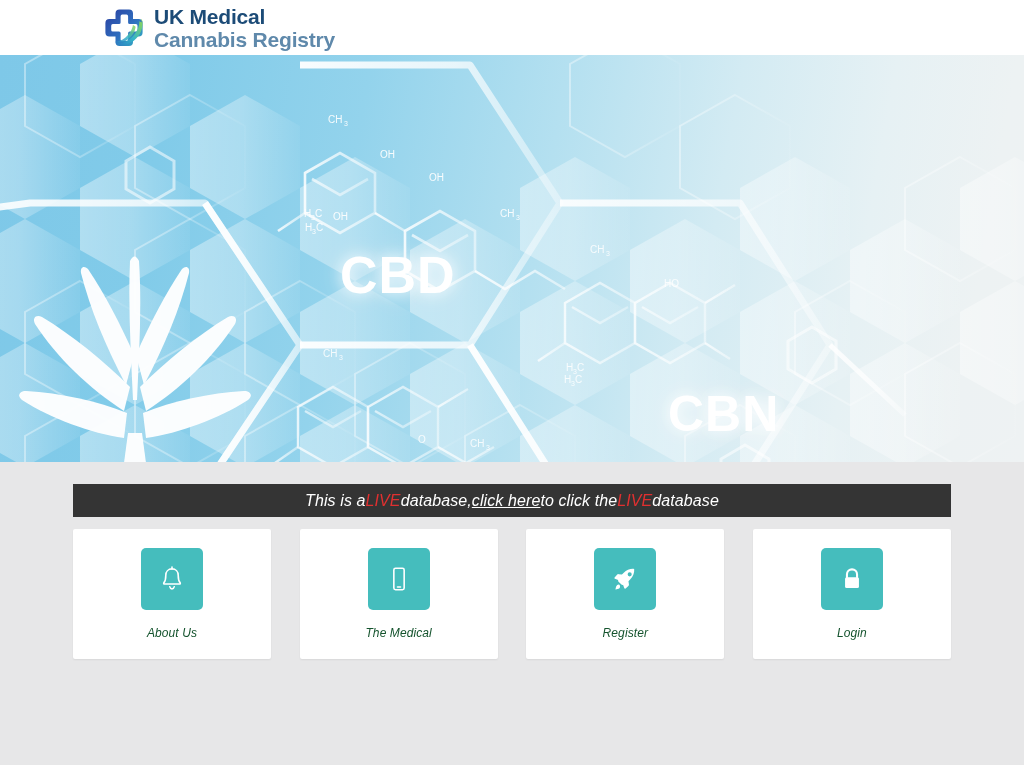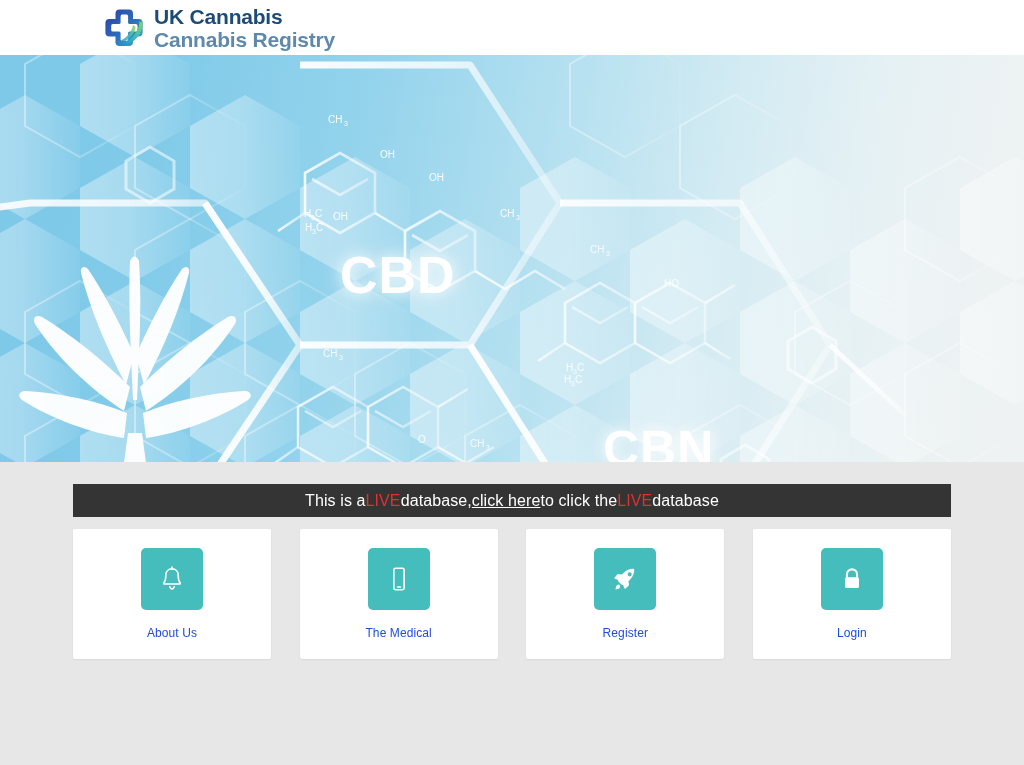--- a/index.html
+++ b/index.html
@@ -63,29 +63,30 @@
   .hero-label {
     position: absolute;
     color: #ffffff;
     font-weight: bold;
     font-family: "Liberation Sans", sans-serif;
     letter-spacing: 1px;
     text-shadow: 0 0 14px rgba(255,255,255,0.85), 0 0 26px rgba(255,255,255,0.55);
     user-select: none;
   }
   .label-cbd { left: 296px; top: 190px; font-size: 52px; margin-left: 44px; }
-  .label-cbn { left: 603px; top: 330px; font-size: 50px; margin-top: 35px; }
+  .label-cbn { left: 668px; top: 330px; font-size: 50px; }
   .label-thc { left: 386px; top: 485px; font-size: 46px; }
 
   
   .lower {
     width: 1024px;
     height: 200px;
     background: #e7e7e8;
     padding-top: 22px;
+    font-style: italic;
   }
   .live-banner {
     width: 878px;
     margin: 0 auto;
     height: 33px;
     background: #343434;
     color: #ffffff;
     display: flex;
     align-items: center;
     justify-content: center;
@@ -125,21 +126,21 @@
     background: #45bdbd;
     border-radius: 5px;
     display: flex;
     align-items: center;
     justify-content: center;
   }
   .tile-icon svg { display: block; }
   .tile-label {
     margin-top: 16px;
     font-size: 12px;
-    color: #1d4ed8;
+    color: #14532d;
     letter-spacing: 0.1px;
   }
 </style>
 </head>
 <body>
 
 <div class="site-header">
   <a class="brand" href="#">
     <span class="brand-mark">
       <svg viewBox="0 0 44 46" width="44" height="46" aria-hidden="true">
@@ -155,21 +156,21 @@
             <stop offset="100%" stop-color="#8fd94f"></stop>
           </linearGradient>
         </defs>
         <path fill="url(#gcross)" d="M17.5 4.5h9.5a4 4 0 0 1 4 4v5.6h5.6a4 4 0 0 1 4 4v9.4a4 4 0 0 1-4 4h-5.6v5.6a4 4 0 0 1-4 4h-9.5a4 4 0 0 1-4-4v-5.6H7.4a4 4 0 0 1-4-4v-9.4a4 4 0 0 1 4-4h6.1V8.5a4 4 0 0 1 4-4z"></path>
         <path fill="#ffffff" d="M20.2 9.6h4.3a1.6 1.6 0 0 1 1.6 1.6v6.3a1.6 1.6 0 0 0 1.6 1.6h6.2a1.6 1.6 0 0 1 1.6 1.6v4.3a1.6 1.6 0 0 1-1.6 1.6h-6.2a1.6 1.6 0 0 0-1.6 1.6v6.3a1.6 1.6 0 0 1-1.6 1.6h-4.3a1.6 1.6 0 0 1-1.6-1.6v-6.3a1.6 1.6 0 0 0-1.6-1.6h-6.2a1.6 1.6 0 0 1-1.6-1.6v-4.3a1.6 1.6 0 0 1 1.6-1.6h6.2a1.6 1.6 0 0 0 1.6-1.6v-6.3a1.6 1.6 0 0 1 1.6-1.6z"></path>
         <path fill="url(#gleaf)" d="M40 14.5c1.8 7.6-1.3 16-8.2 21.2-5.8 4.4-12.8 5.3-17.6 2.8 4.6.3 9.9-1.5 14.3-5.1 5.7-4.6 9-11.4 8.9-17.2 1 .4 2 .9 2.6 1.4-.3-1.3-.6-2.4-1-3.4.4.1.7.2 1 .3z"></path>
         <path fill="url(#gleaf)" opacity="0.85" d="M33.6 21.8c-.5 5-3.6 10-8.5 13.1-4.3 2.7-9 3.3-12.5 2 3.5-.2 7.4-1.7 10.6-4.2 4.4-3.4 7.2-8.2 7.7-12.6 1 .4 1.9 1 2.7 1.7z"></path>
       </svg>
     </span>
     <span class="brand-words">
-      <span class="brand-line1">UK Cannabis</span>
+      <span class="brand-line1">UK Medical</span>
       <span class="brand-line2">Cannabis Registry</span>
     </span>
   </a>
 </div>
 
 <div class="hero">
   <svg viewBox="0 0 1024 510" preserveAspectRatio="none" aria-hidden="true">
     <defs>
       <linearGradient id="hfade" x1="0" y1="0" x2="1" y2="0">
         <stop offset="0%" stop-color="#ffffff" stop-opacity="0.38"></stop>

